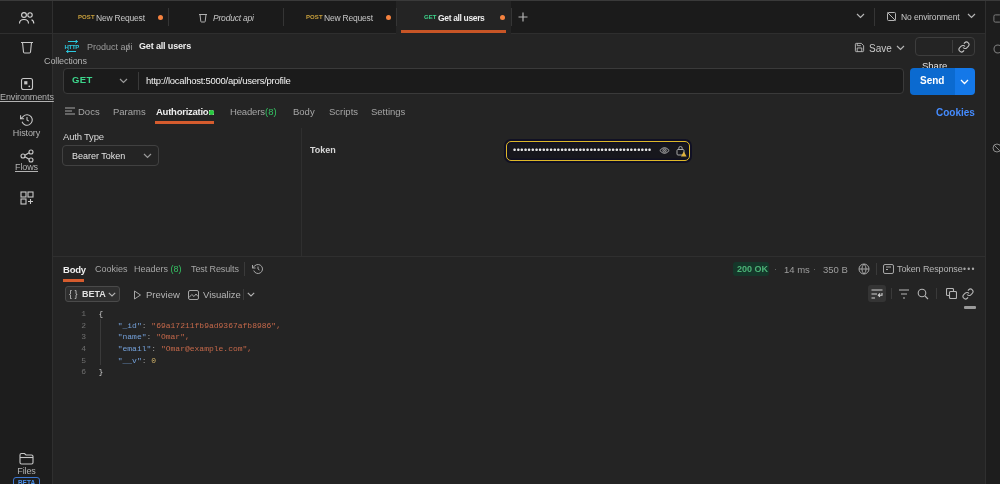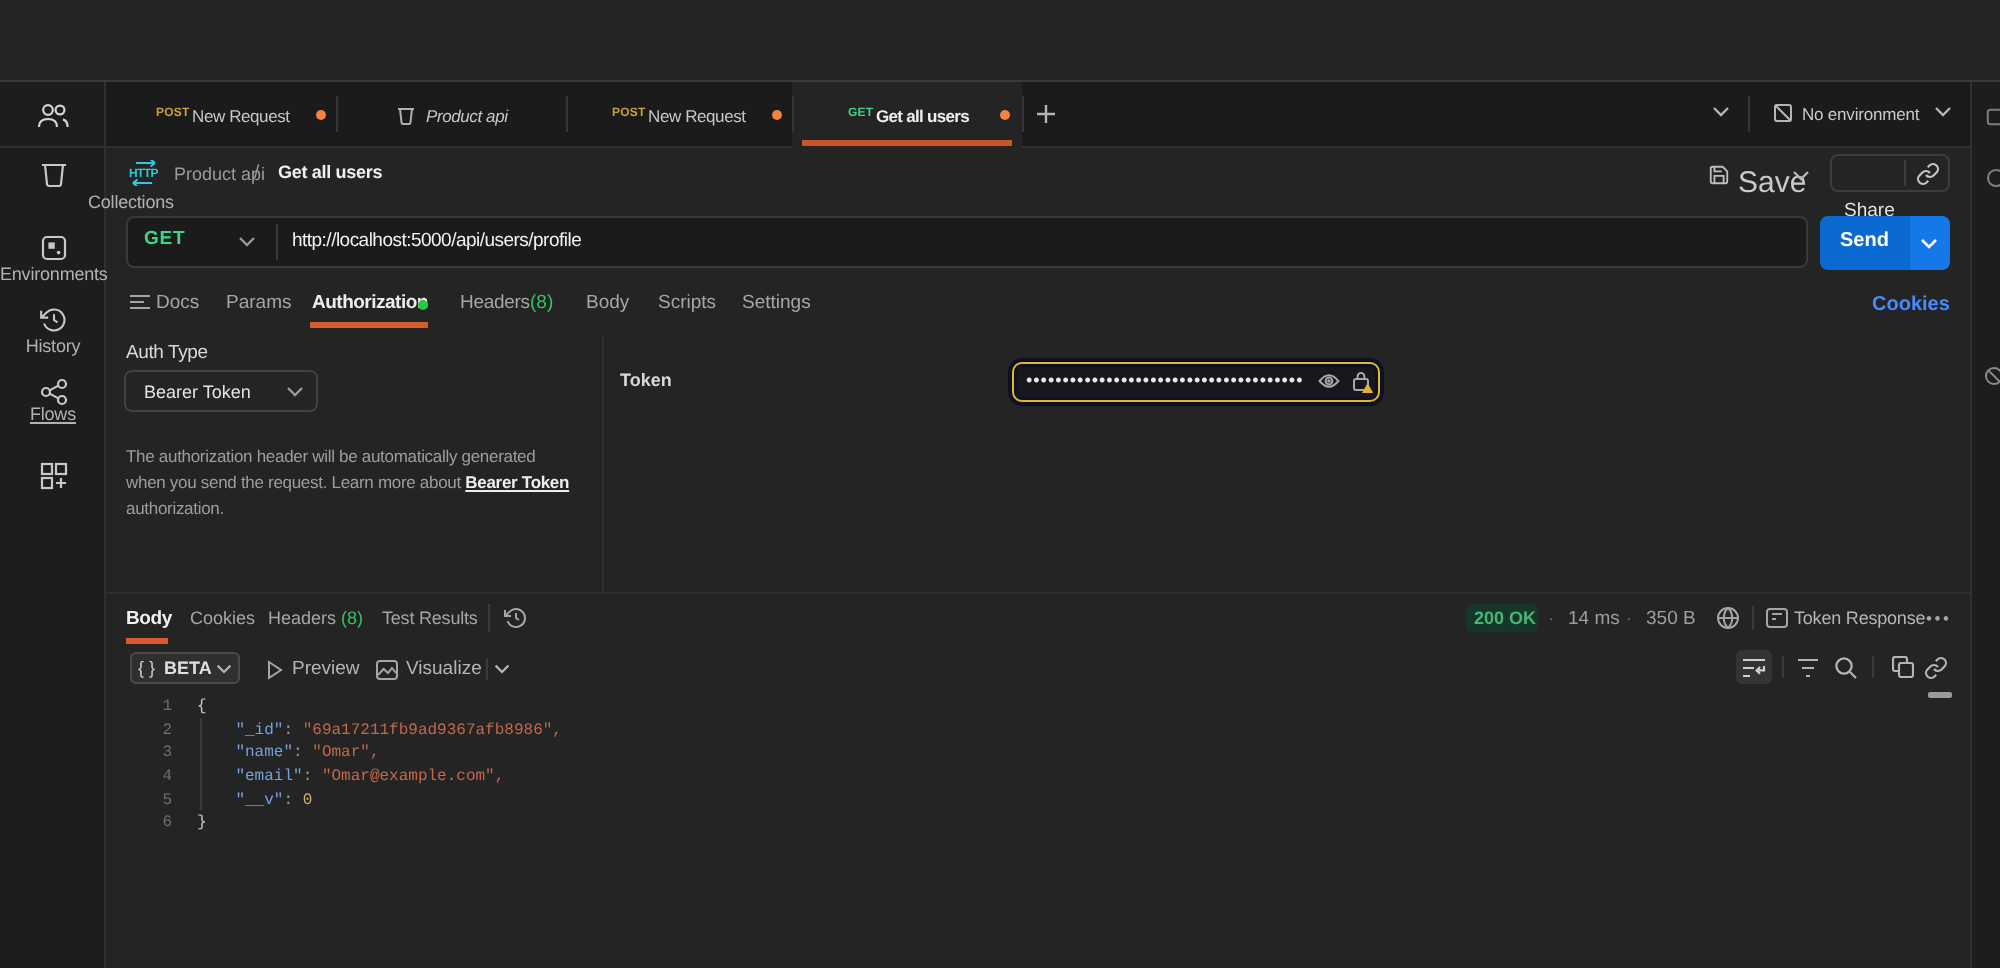--- a/index.html
+++ b/index.html
@@ -1,19 +1,19 @@
 <!DOCTYPE html>
 <html><head>
 <meta charset="utf-8">
 <style>
   * { margin:0; padding:0; box-sizing:border-box; }
   html,body { width:1000px; height:484px; overflow:hidden; background:#242424;
     font-family:"Liberation Sans", sans-serif; }
   .abs { position:absolute; }
-  #app { position:relative; width:1000px; height:436px; background:#242424;margin-top:40px; }
+  #app { position:relative; width:1000px; height:436px; background:#242424; }
 
   
   #sidebar { left:0; top:0; width:53px; height:484px; background:#1d1d1d; border-right:1px solid #2f2f2f; }
   .lbl { position:absolute; width:53px; text-align:center; font-size:9px; letter-spacing:-0.1px; color:#b2b2b2; left:0; }
   #sb-div { position:absolute; left:0; top:33px; width:53px; height:1px; background:#2f2f2f; }
 
   
   #tabbar { left:53px; top:0; width:947px; height:34px; background:#1b1b1b; border-bottom:1px solid #2e2e2e; }
   .tabdiv { position:absolute; top:8px; height:18px; width:1px; background:#353535; }
   .method { position:absolute; font-size:6px; font-weight:bold; letter-spacing:.1px; top:14px; }
@@ -92,21 +92,21 @@
   </svg>
   <span class="abs" style="left:87px;top:41.5px;font-size:9px;color:#9b9b9b;">Product api</span>
   <span class="abs" style="left:127px;top:41px;font-size:9.5px;color:#989898;">/</span>
   <span class="abs" style="left:139px;top:41px;font-size:9px;font-weight:bold;letter-spacing:-0.15px;color:#f0f0f0;">Get all users</span>
 
   <svg class="abs" style="left:854px;top:42px;" width="11" height="11" viewBox="0 0 24 24" fill="none" stroke="#bdbdbd" stroke-width="2">
     <path d="M19 21H5a2 2 0 0 1-2-2V5a2 2 0 0 1 2-2h11l5 5v11a2 2 0 0 1-2 2z"></path>
     <polyline points="17 21 17 13 7 13 7 21"></polyline>
       <polyline points="7 3 7 8 15 8"></polyline>
   </svg>
-  <span class="abs" style="left:869px;top:42.5px;font-size:15px;color:#c9c9c9;">Save</span>
+  <span class="abs" style="left:869px;top:42.5px;font-size:10px;color:#c9c9c9;">Save</span>
   <svg class="abs" style="left:896px;top:45px;" width="9" height="6" viewBox="0 0 9 6" fill="none" stroke="#b5b5b5" stroke-width="1.2">
       <path d="M1 1 L4.5 4.5 L8 1"></path>
     </svg>
   <div class="abs" style="left:915px;top:37px;width:60px;height:19px;border:1px solid #3d3d3d;border-radius:4px;"></div>
   <span class="abs" style="left:922px;top:60px;font-size:9.5px;color:#e3e3e3;">Share</span>
   <div class="abs" style="left:952px;top:40px;width:1px;height:13px;background:#3d3d3d;"></div>
   <svg class="abs" style="left:958px;top:41px;" width="12" height="12" viewBox="0 0 24 24" fill="none" stroke="#c4c4c4" stroke-width="2.2">
     <path d="M10 13a5 5 0 0 0 7.54.54l3-3a5 5 0 0 0-7.07-7.07l-1.72 1.71"></path>
     <path d="M14 11a5 5 0 0 0-7.54-.54l-3 3a5 5 0 0 0 7.07 7.07l1.71-1.71"></path>
   </svg>
@@ -143,26 +143,20 @@
   <span class="abs" style="left:936px;top:107px;font-size:10px;font-weight:bold;color:#458cff;">Cookies</span>
 
   <div class="vline" style="left:301px;top:128px;height:128px;"></div>
   <span class="abs" style="left:63px;top:131px;font-size:9.5px;font-weight:normal;letter-spacing:-0.2px;color:#d8d8d8;">Auth Type</span>
   <div class="abs" style="left:62px;top:145px;width:97px;height:21px;border:1px solid #414141;border-radius:4px;"></div>
   <span class="abs" style="left:72px;top:150.5px;font-size:9px;color:#e3e3e3;">Bearer Token</span>
   <svg class="abs" style="left:143px;top:153px;" width="9" height="6" viewBox="0 0 9 6" fill="none" stroke="#9a9a9a" stroke-width="1.2">
       <path d="M1 1 L4.5 4.5 L8 1"></path>
     </svg>
 
-  <div class="abs" style="left:63px;top:182px;width:223px;font-size:8.5px;letter-spacing:-0.15px;line-height:13px;color:#9d9d9d;">
-    The authorization header will be automatically generated
-    when you send the request. Learn more about
-    <span style="color:#ededed;font-weight:bold;text-decoration:underline;">Bearer Token</span>
-    authorization.
-  </div>
 
   <span class="abs" style="left:310px;top:144.5px;font-size:9px;font-weight:bold;color:#d8d8d8;">Token</span>
   <div class="abs" style="left:506px;top:141px;width:184px;height:20px;border:1.5px solid #ddb829;border-radius:5px;background:#17171d;box-shadow:0 0 0 2px #101024, inset 0 0 0 1.5px #101024;"></div>
   <span class="abs" style="left:513px;top:145px;font-size:9px;letter-spacing:.5px;color:#e8e8e8;">••••••••••••••••••••••••••••••••••••••</span>
   <svg class="abs" style="left:659px;top:146px;" width="11" height="9" viewBox="0 0 11 9" fill="none" stroke="#a8a8a8" stroke-width="1">
     <path d="M0.8 4.5 Q5.5 -1.2 10.2 4.5 Q5.5 10.2 0.8 4.5 Z"></path>
       <circle cx="5.5" cy="4.5" r="1.7"></circle>
       <circle cx="5.5" cy="4.5" r="0.4"></circle>
   </svg>
   <svg class="abs" style="left:676px;top:145px;" width="11" height="12" viewBox="0 0 11 12">
@@ -268,21 +262,21 @@
   </svg>
   <svg style="position:absolute;left:20px;top:41px;" width="14" height="13" viewBox="0 0 14 13" fill="none" stroke="#c8c8c8" stroke-width="1.1">
     <path d="M1 1.5 H13 M2.5 1.5 L3.5 11 Q3.6 12 4.6 12 H9.4 Q10.4 12 10.5 11 L11.5 1.5"></path>
   </svg>
   <div class="lbl" style="position:absolute;top:56px;padding-left:44px;">Collections</div>
   <svg style="position:absolute;left:20px;top:77px;" width="14" height="14" viewBox="0 0 14 14" fill="none" stroke="#c8c8c8" stroke-width="1.1">
     <rect x="1.5" y="1.5" width="11" height="11" rx="2"></rect>
       <rect x="4.2" y="4.2" width="3.2" height="3.2" fill="#c8c8c8" stroke="none"></rect>
       <circle cx="9.3" cy="9.3" r="0.9" fill="#c8c8c8" stroke="none"></circle>
   </svg>
-  <div class="lbl" style="position:absolute;top:92px;">Environments</div>
+  <div class="lbl" style="position:absolute;top:92px;text-decoration:underline;">Environments</div>
   <svg style="position:absolute;left:20px;top:113px;" width="14" height="14" viewBox="0 0 24 24" fill="none" stroke="#c8c8c8" stroke-width="1.8">
     <polyline points="1 4 1 10 7 10"></polyline>
       <path d="M3.51 15a9 9 0 1 0 2.13-9.36L1 10"></path>
       <polyline points="12 7 12 12 15 14"></polyline>
   </svg>
   <div class="lbl" style="position:absolute;top:128px;">History</div>
   <svg style="position:absolute;left:20px;top:149px;" width="14" height="14" viewBox="0 0 14 14" fill="none" stroke="#c8c8c8" stroke-width="1.1">
     <circle cx="3" cy="7" r="2"></circle>
       <circle cx="11" cy="3" r="2"></circle>
       <circle cx="11" cy="11" r="2"></circle>

